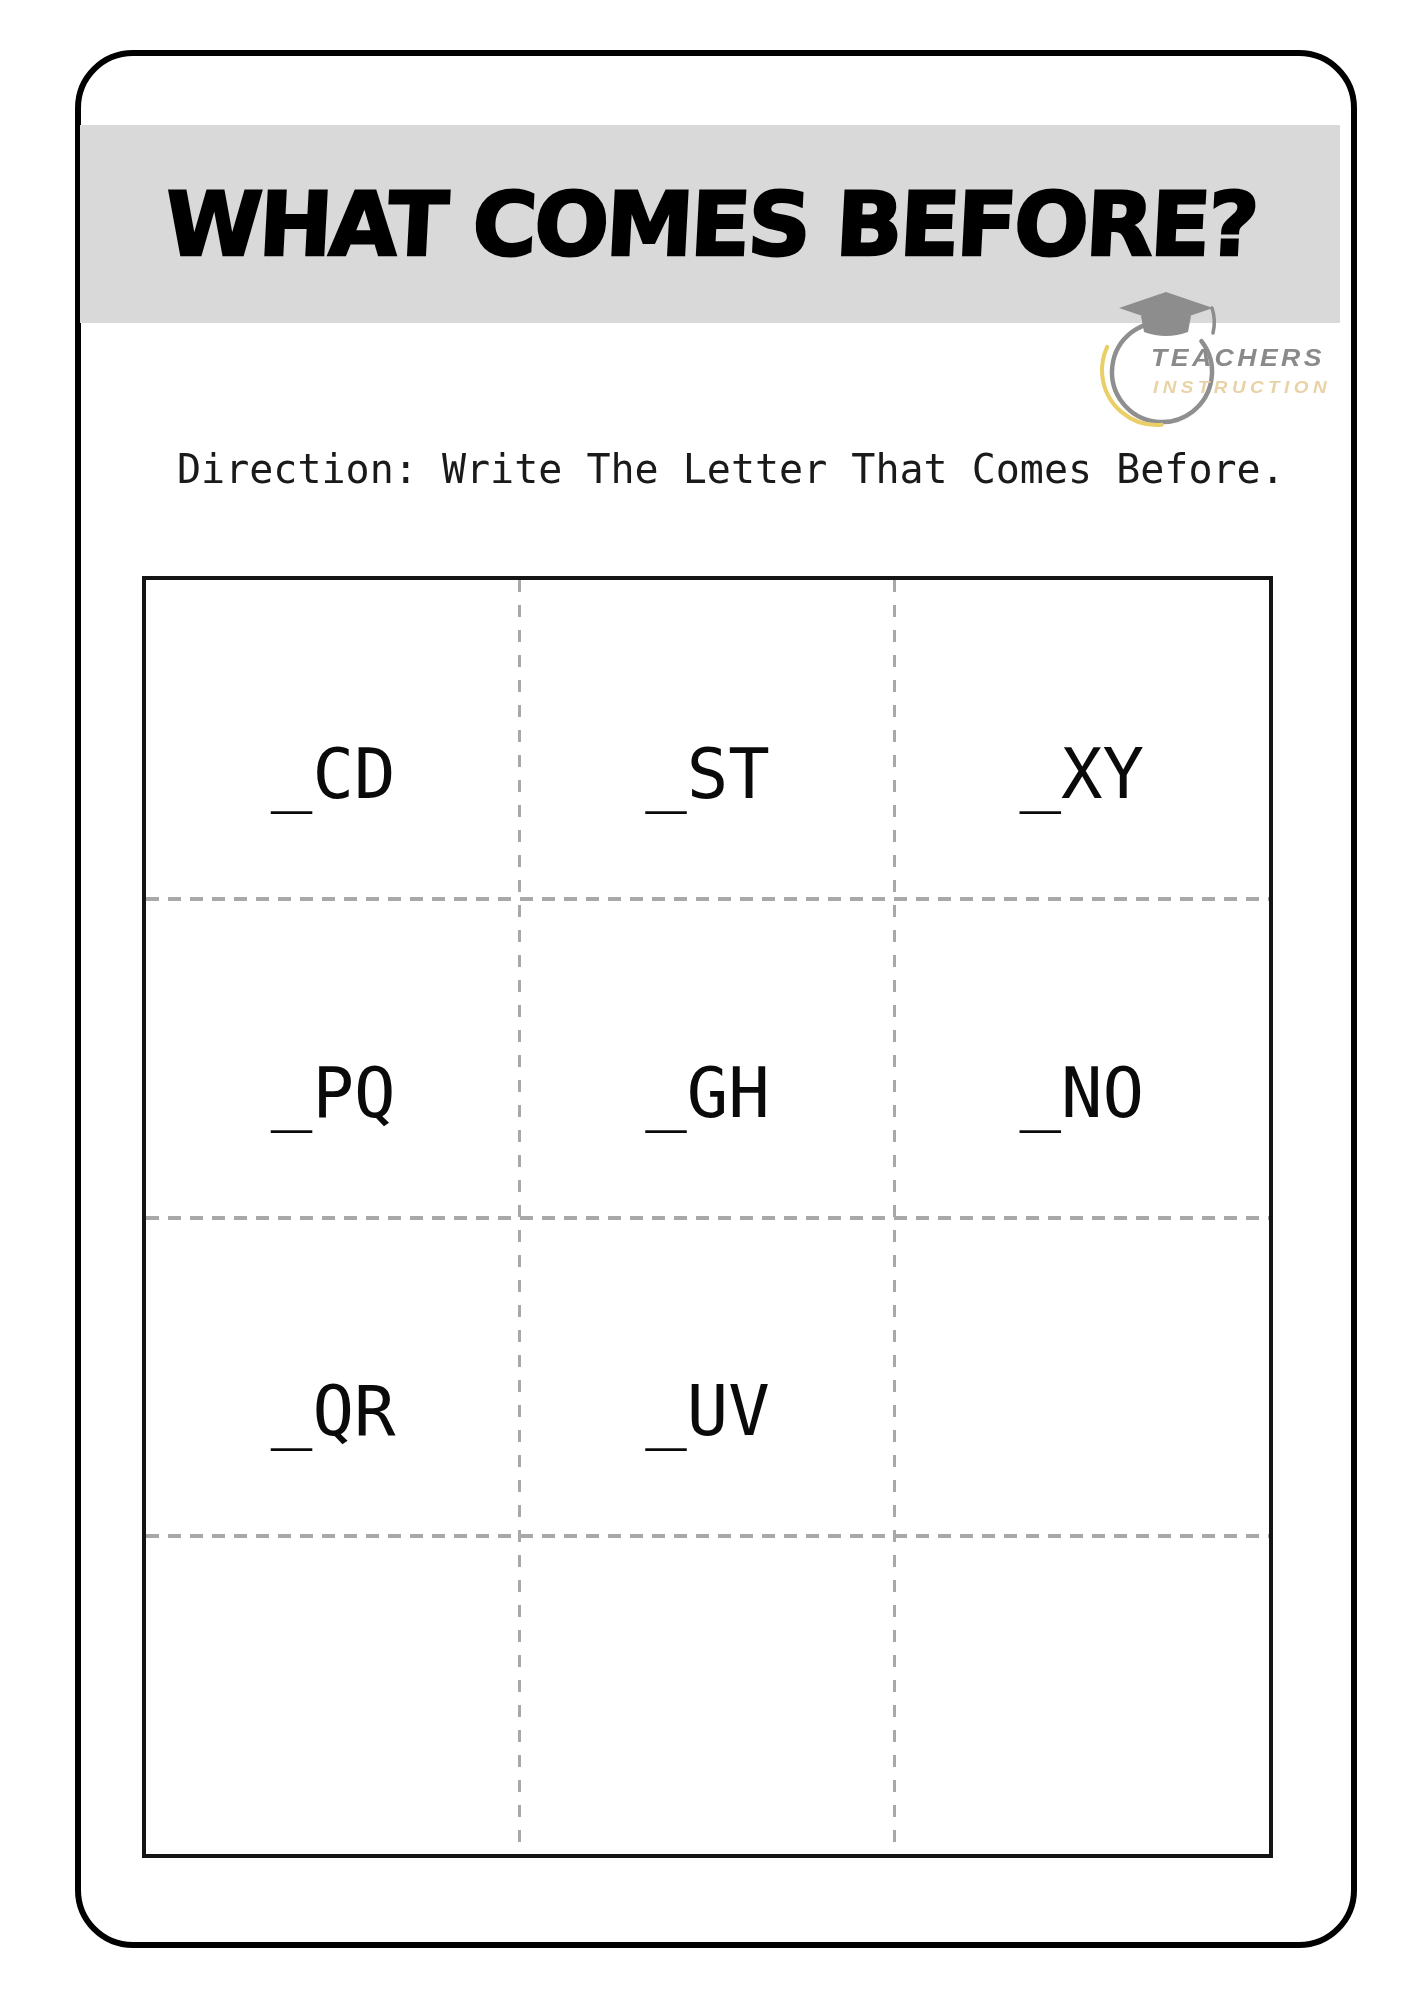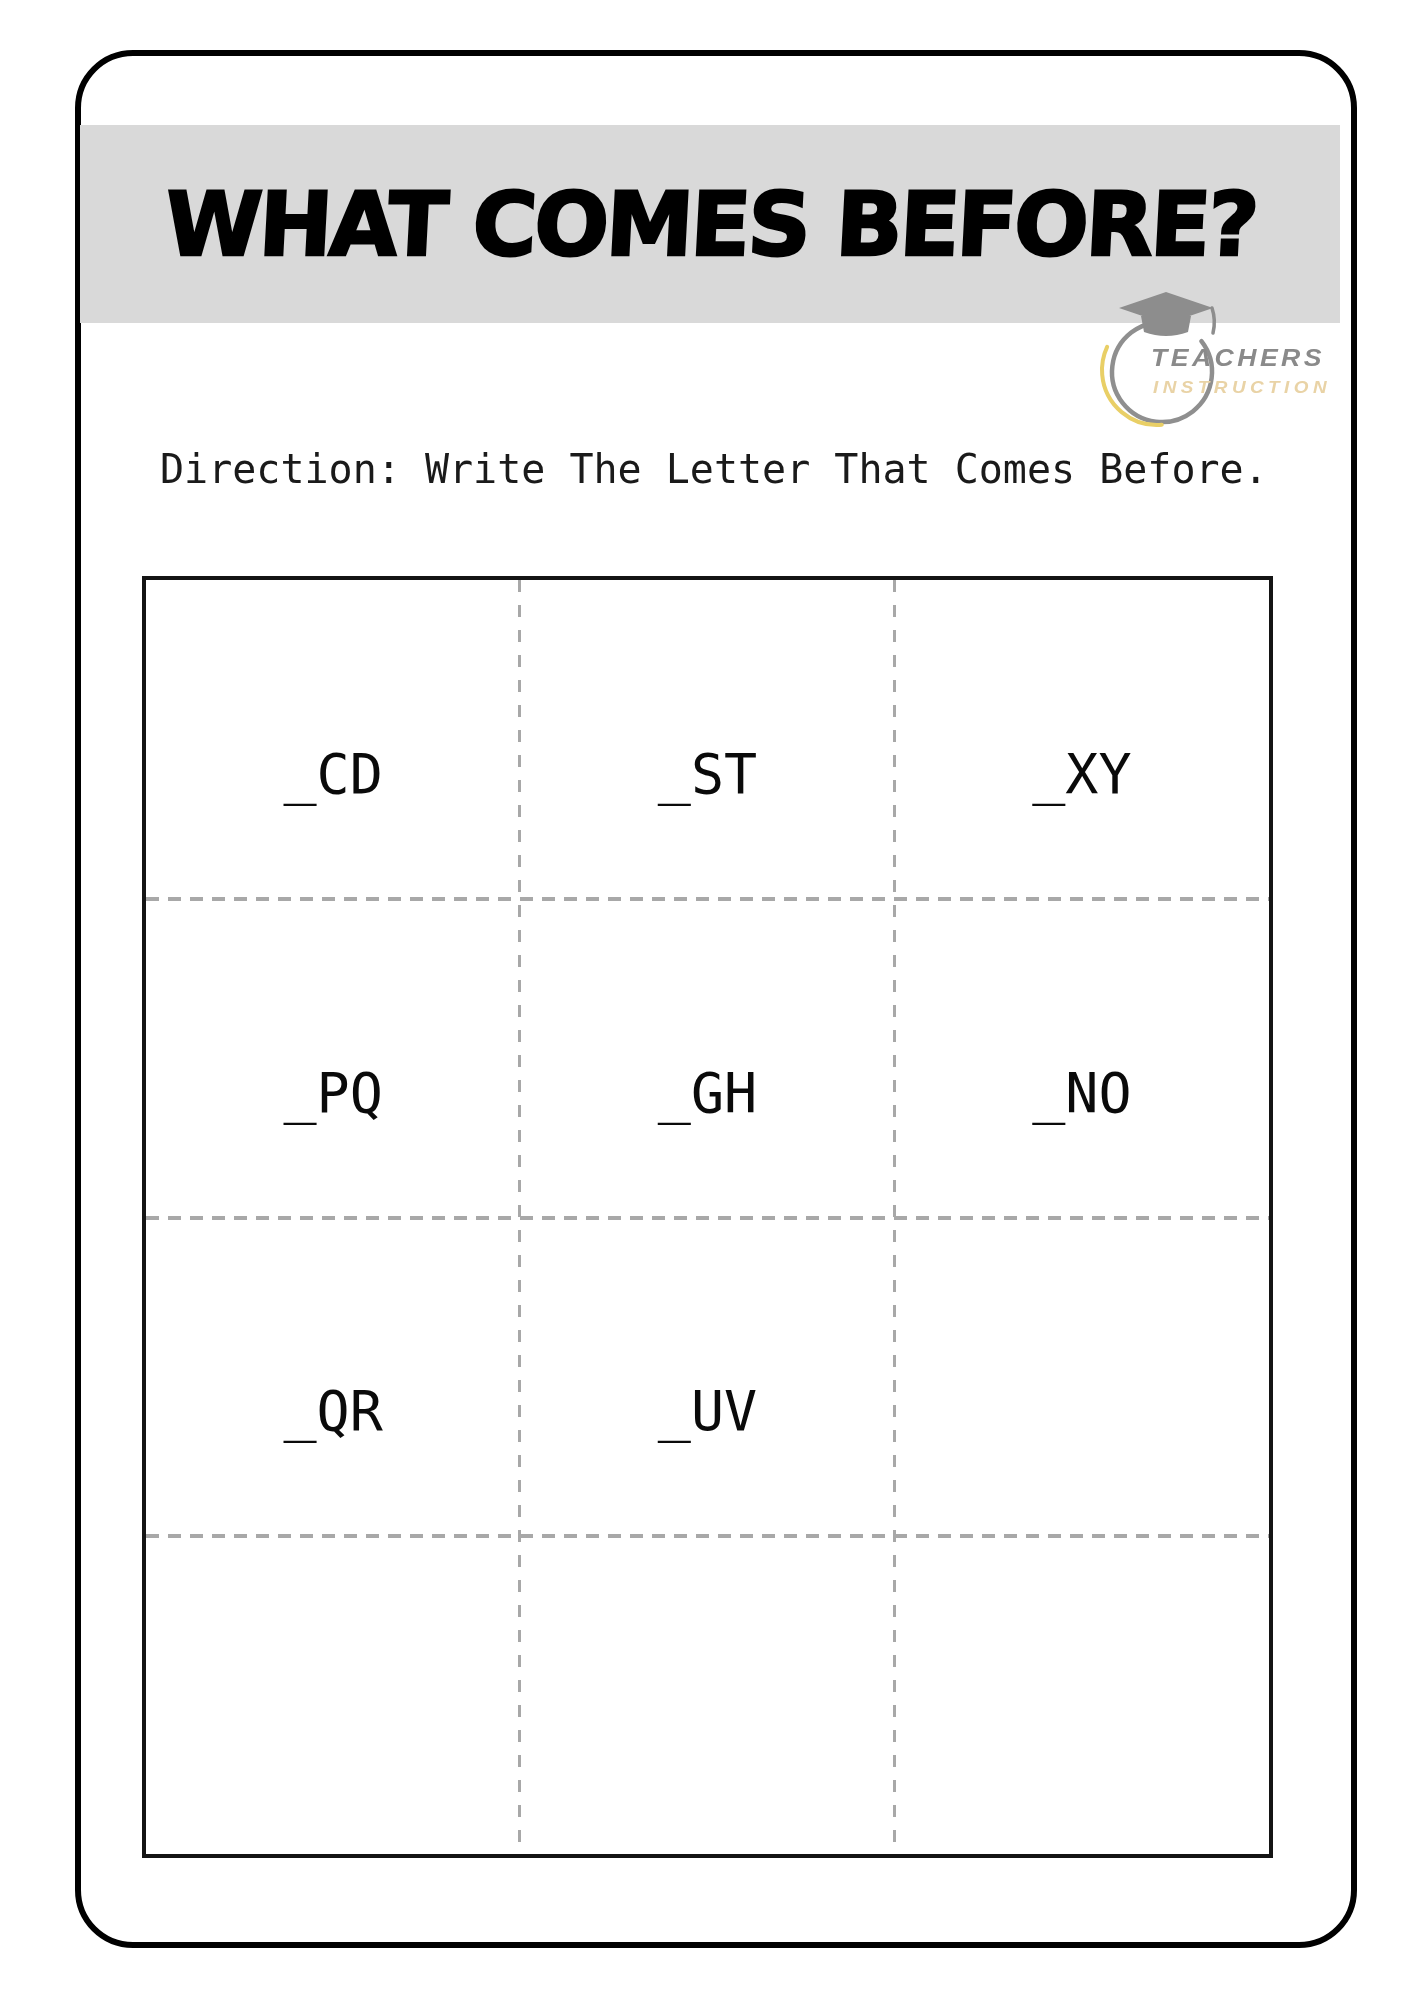--- a/index.html
+++ b/index.html
@@ -64,21 +64,21 @@
   }
   .logo-word-2 {
     font-family: "Liberation Sans", sans-serif;
     font-weight: bold;
     font-size: 17px;
     fill: #e9d3a6;
     letter-spacing: 4px;
   }
   .direction-text {
     position: absolute;
-    left: 160px;
+    left: 177px;
     top: 446px;
     font-family: "DejaVu Sans Mono", monospace;
     font-size: 40px;
     color: #1a1a1a;
     white-space: nowrap;
   }
   .worksheet-grid {
     position: absolute;
     left: 142px;
     top: 576px;
@@ -90,21 +90,21 @@
     grid-template-columns: repeat(3, 1fr);
     grid-template-rows: repeat(4, 1fr);
   }
   .grid-cell {
     display: flex;
     align-items: center;
     justify-content: center;
     box-sizing: border-box;
     padding-top: 70px;
     font-family: "DejaVu Sans Mono", monospace;
-    font-size: 55px;
+    font-size: 69px;
     color: #0a0a0a;
     white-space: nowrap;
   }
   .vdiv {
     position: absolute;
     top: 0;
     bottom: 0;
     width: 3px;
     background: repeating-linear-gradient(to bottom, #a8a8a8 0 12px, transparent 12px 25px);
   }

